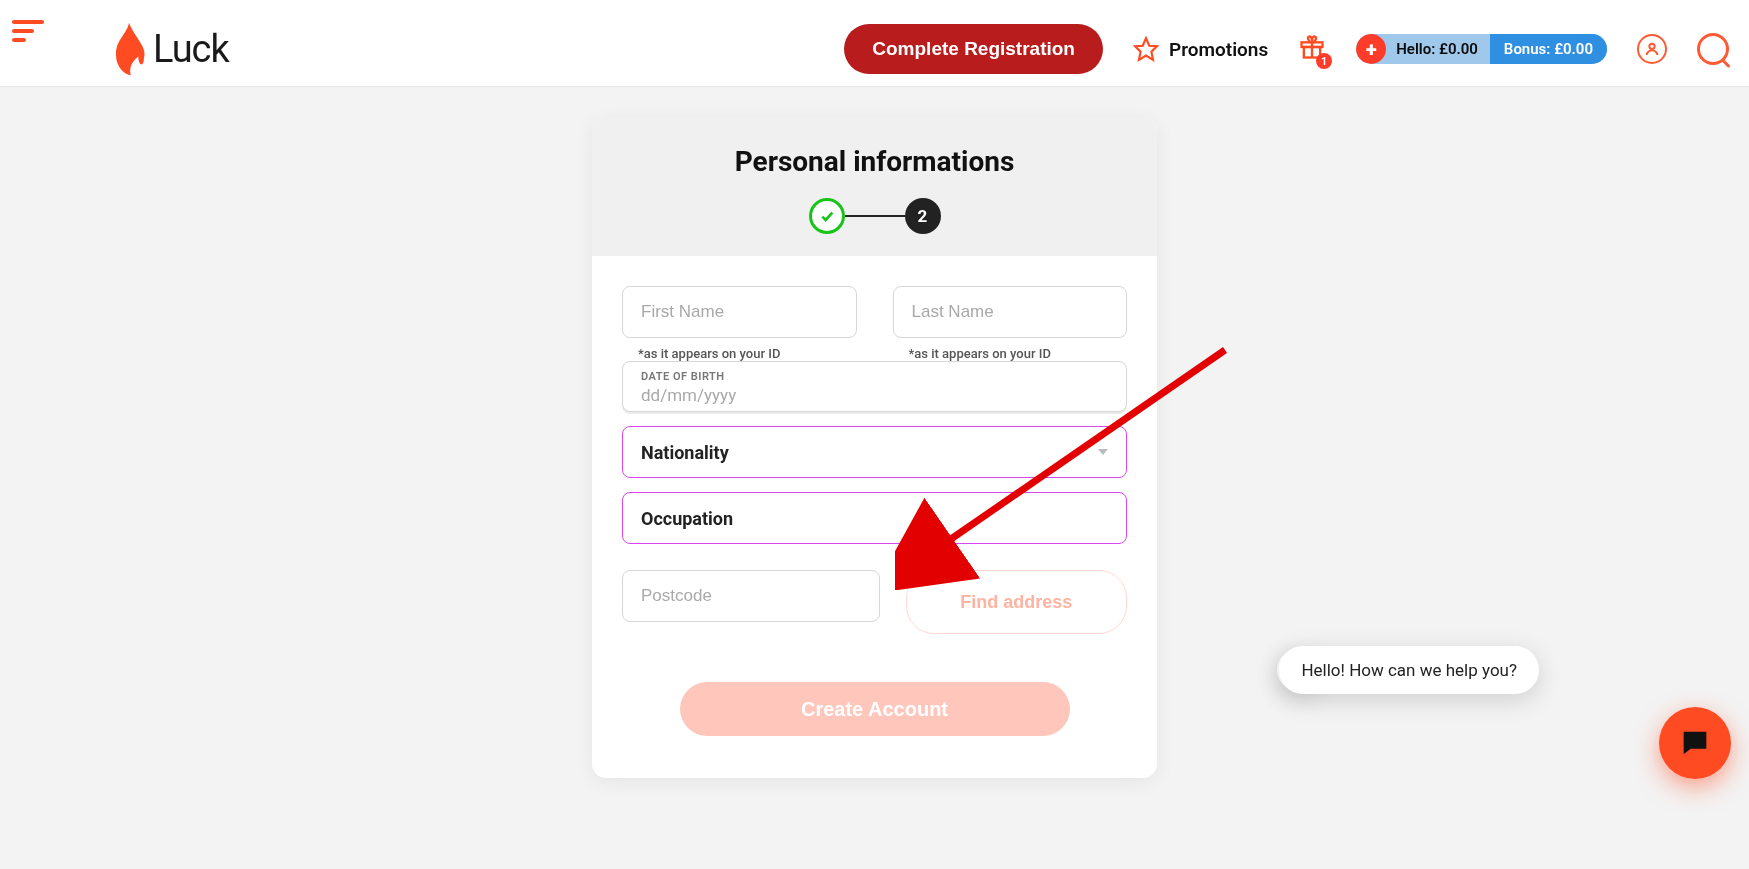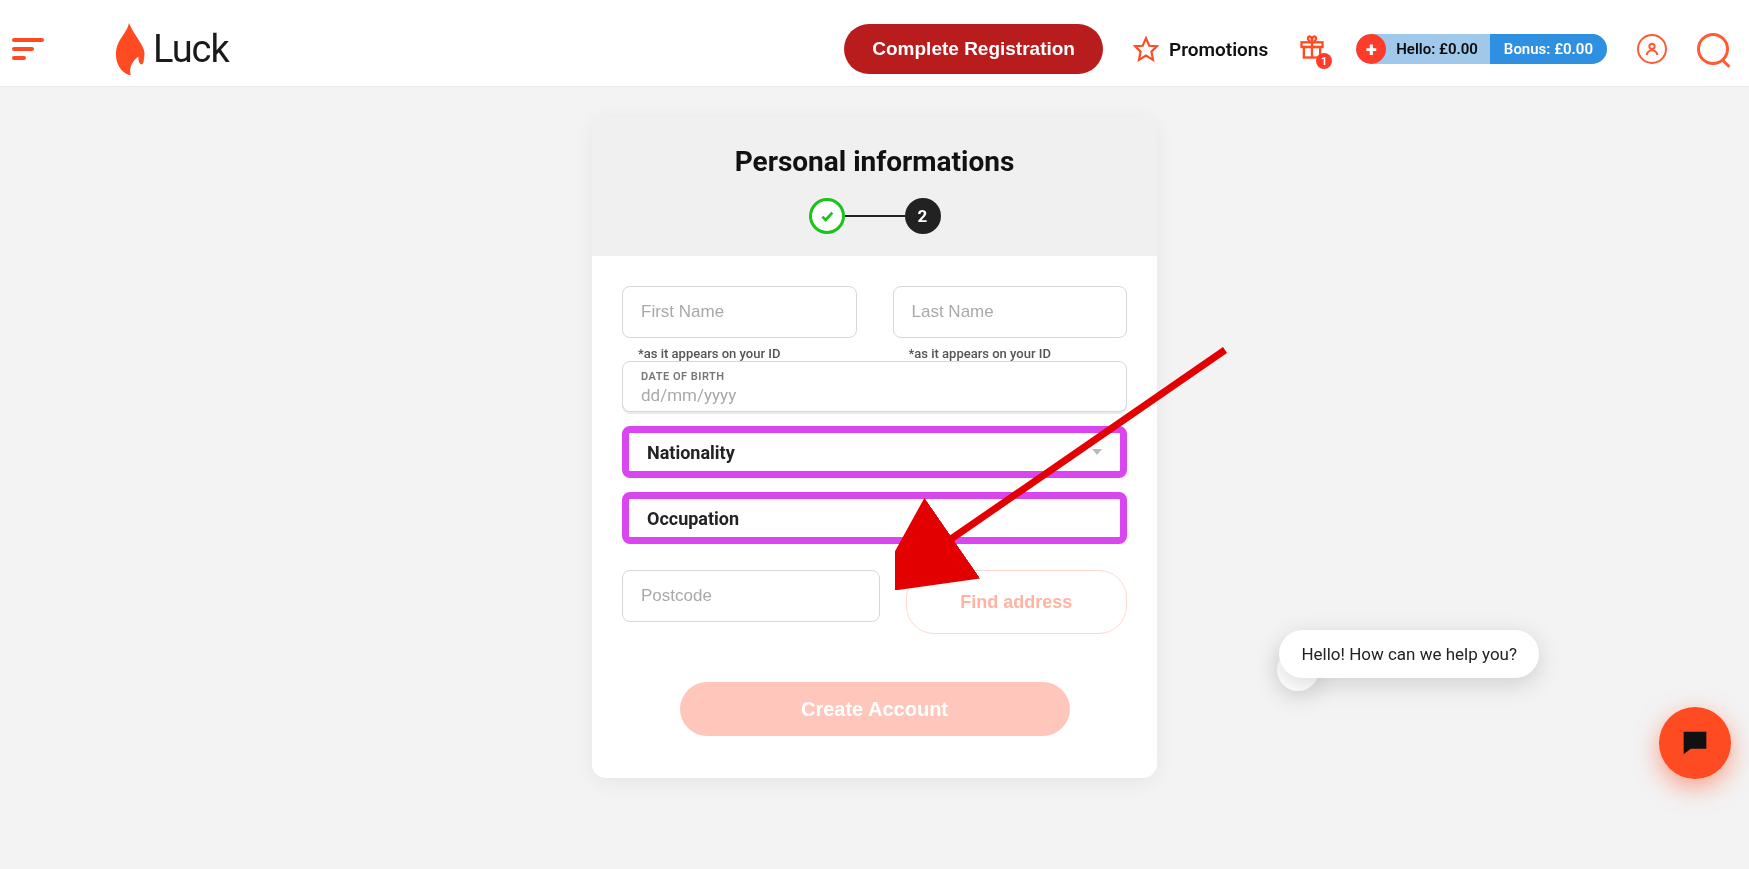--- a/index.html
+++ b/index.html
@@ -7,21 +7,20 @@
     font-family: -apple-system, BlinkMacSystemFont, "Segoe UI", Roboto, Arial, sans-serif;
     background: #f3f3f3;
     width: 1749px;
     height: 869px;
     overflow: hidden;
   }
   .topbar {
     background: #fff;
     height: 87px;
     display: flex;
-    align-items: center;
     padding: 12px 20px 0 12px;
     border-bottom: 1px solid #e9e9e9;
   }
   .hamburger {
     width: 38px; height: 38px;
     display:flex; flex-direction:column; justify-content:center;
     gap:5px; cursor:pointer;
   }
   .hamburger span{height:4px; background:#ff4b21; border-radius:3px;}
   .hamburger span:nth-child(1){width:32px;}
@@ -87,42 +86,42 @@
   .input::placeholder{ color:#a9a9a9; font-weight:500;}
   .help{ font-size:13px; color:#555; margin:8px 0 0 16px; font-weight:500;}
   .field-full{ }
   .float-lbl{
     border:1px solid #d7d7d7; border-radius:8px; padding:8px 18px 6px; background:#fff;
     box-shadow:0 2px 0 rgba(0,0,0,.08);
   }
   .float-lbl .lbl{ font-size:11px; letter-spacing:.5px; color:#777; font-weight:600;}
   .float-lbl .ph{ font-size:17px; color:#a9a9a9; margin-top:2px;}
   .select{
-    width:100%; height:52px; border:7px solid #d946ef; border-radius:8px; background:#fff;
+    width:100%; height:52px; border:1px solid #d946ef; border-radius:8px; background:#fff;
     display:flex; align-items:center; justify-content:space-between; padding:0 18px; cursor:pointer;
     font-size:18px; font-weight:700; color:#222; margin-top:14px;
   }
   .select .caret{
     width:0;height:0;border-left:5px solid transparent;border-right:5px solid transparent;border-top:6px solid #bbb;
   }
   .find-btn{
     flex:1; height:64px; border:1px solid #ffd9d0; color:#ffb3a1; background:#fff;
     border-radius:28px; font-size:18px; font-weight:700; cursor:pointer;
   }
   .create-btn{
     display:block; width:390px; margin:48px auto 8px; height:54px;
     background:#ffc7bb; color:#fff; border:none; border-radius:30px;
     font-size:20px; font-weight:700; cursor:pointer;
   }
   .row2{ display:flex; gap:26px; margin-top:26px;}
   
   .arrow-annot { position:absolute; pointer-events:none; }
   
   .chat-bubble{
-    position:fixed; right:210px; bottom:191px; background:#fff;
+    position:fixed; right:210px; bottom:175px; background:#fff;
     border-radius:26px; padding:14px 22px; font-size:17px; color:#222;
     box-shadow:0 6px 24px rgba(0,0,0,.15);
   }
   .chat-close{
     position:fixed; right:430px; bottom:178px; width:42px; height:42px;
     background:#fff; border-radius:50%; display:flex; align-items:center; justify-content:center;
     box-shadow:0 6px 24px rgba(0,0,0,.12); cursor:pointer; color:#555; font-size:20px;
   }
   .chat-fab{
     position:fixed; right:18px; bottom:90px; width:72px; height:72px; background:#ff4b21;

